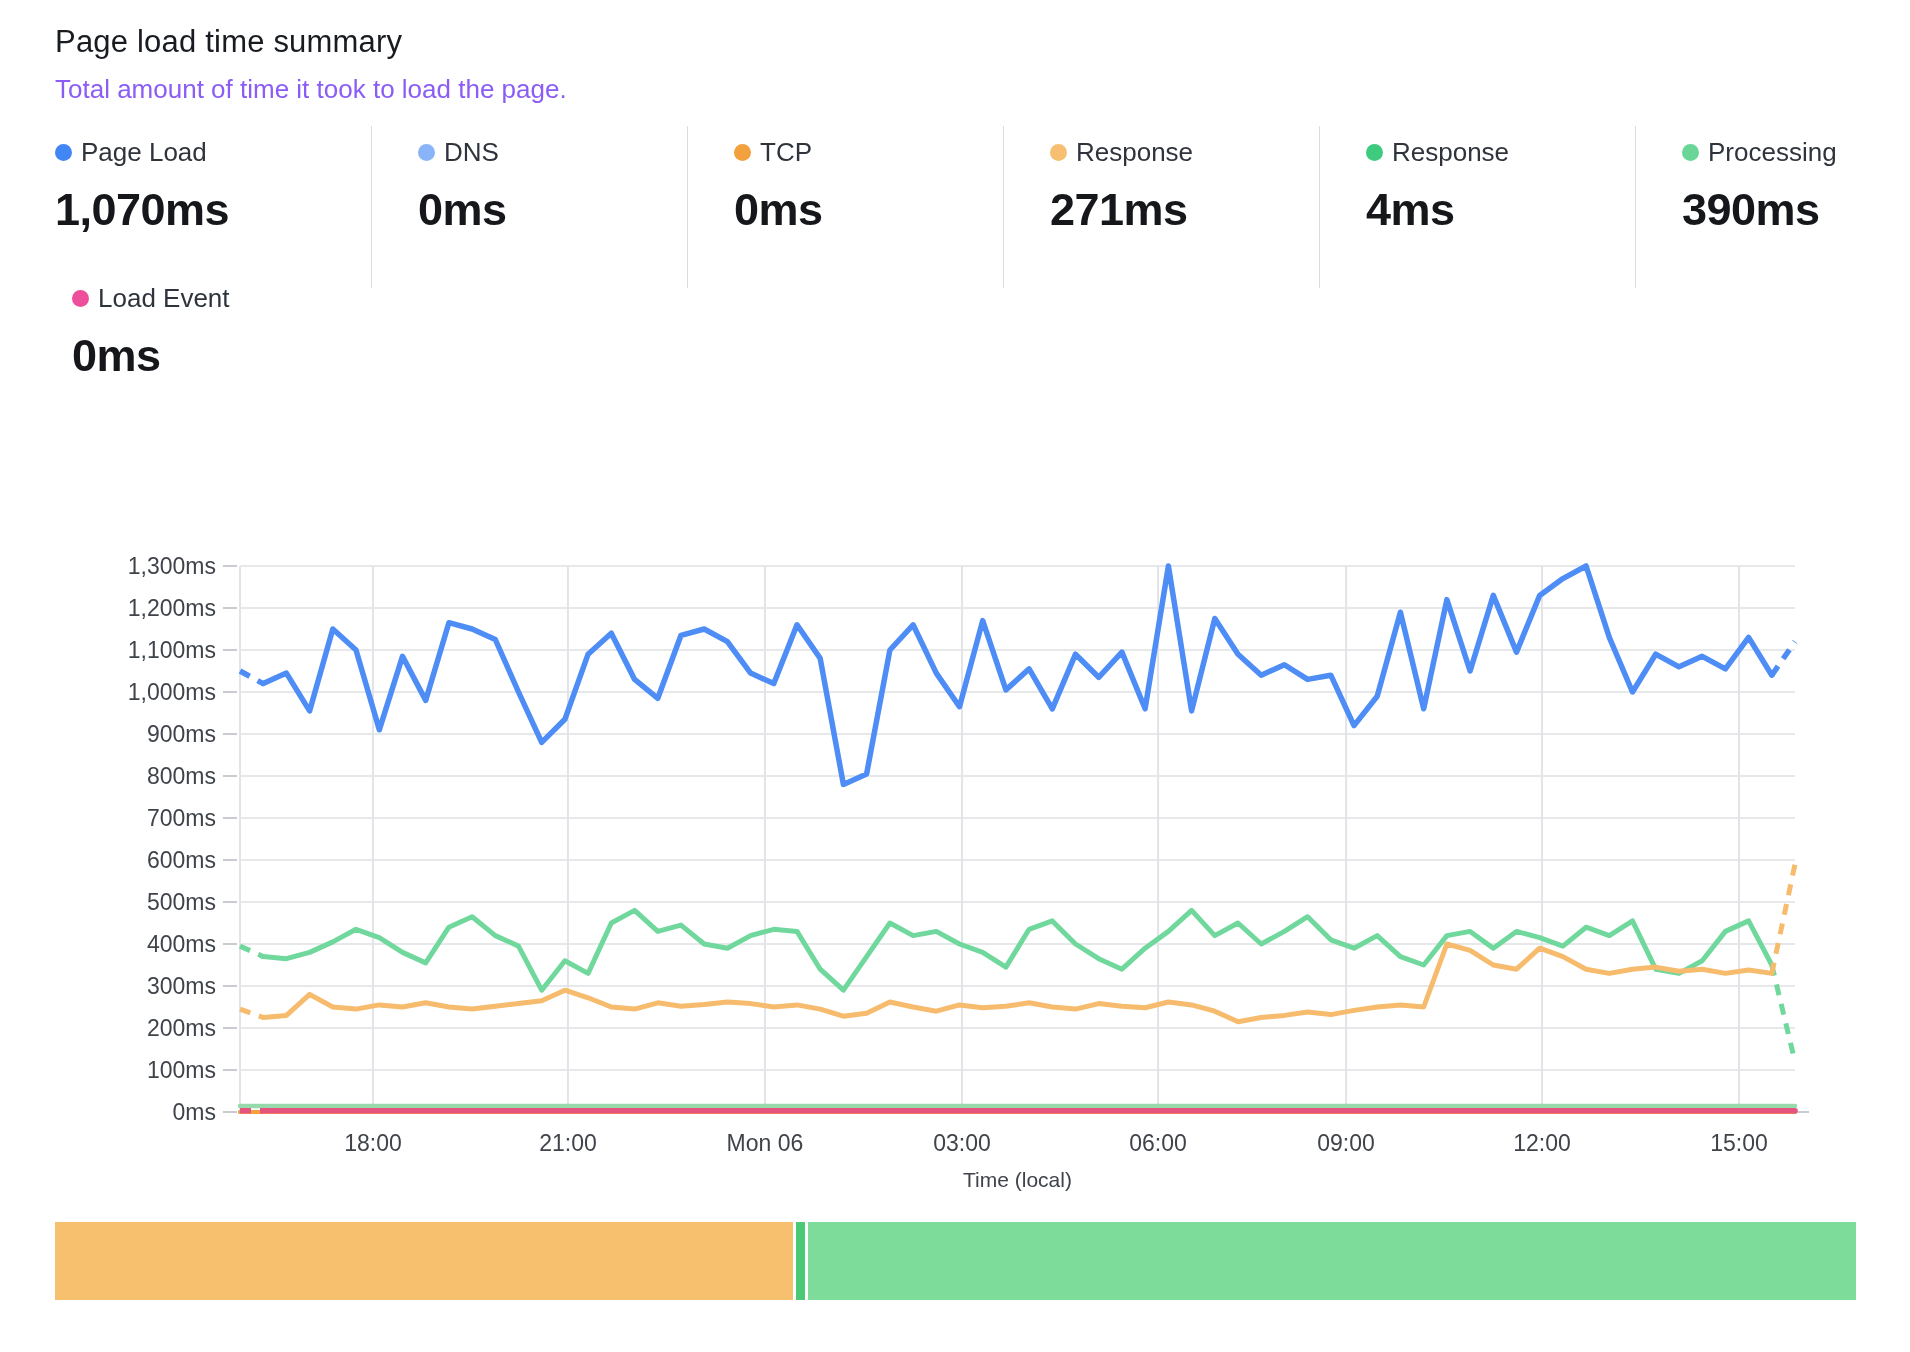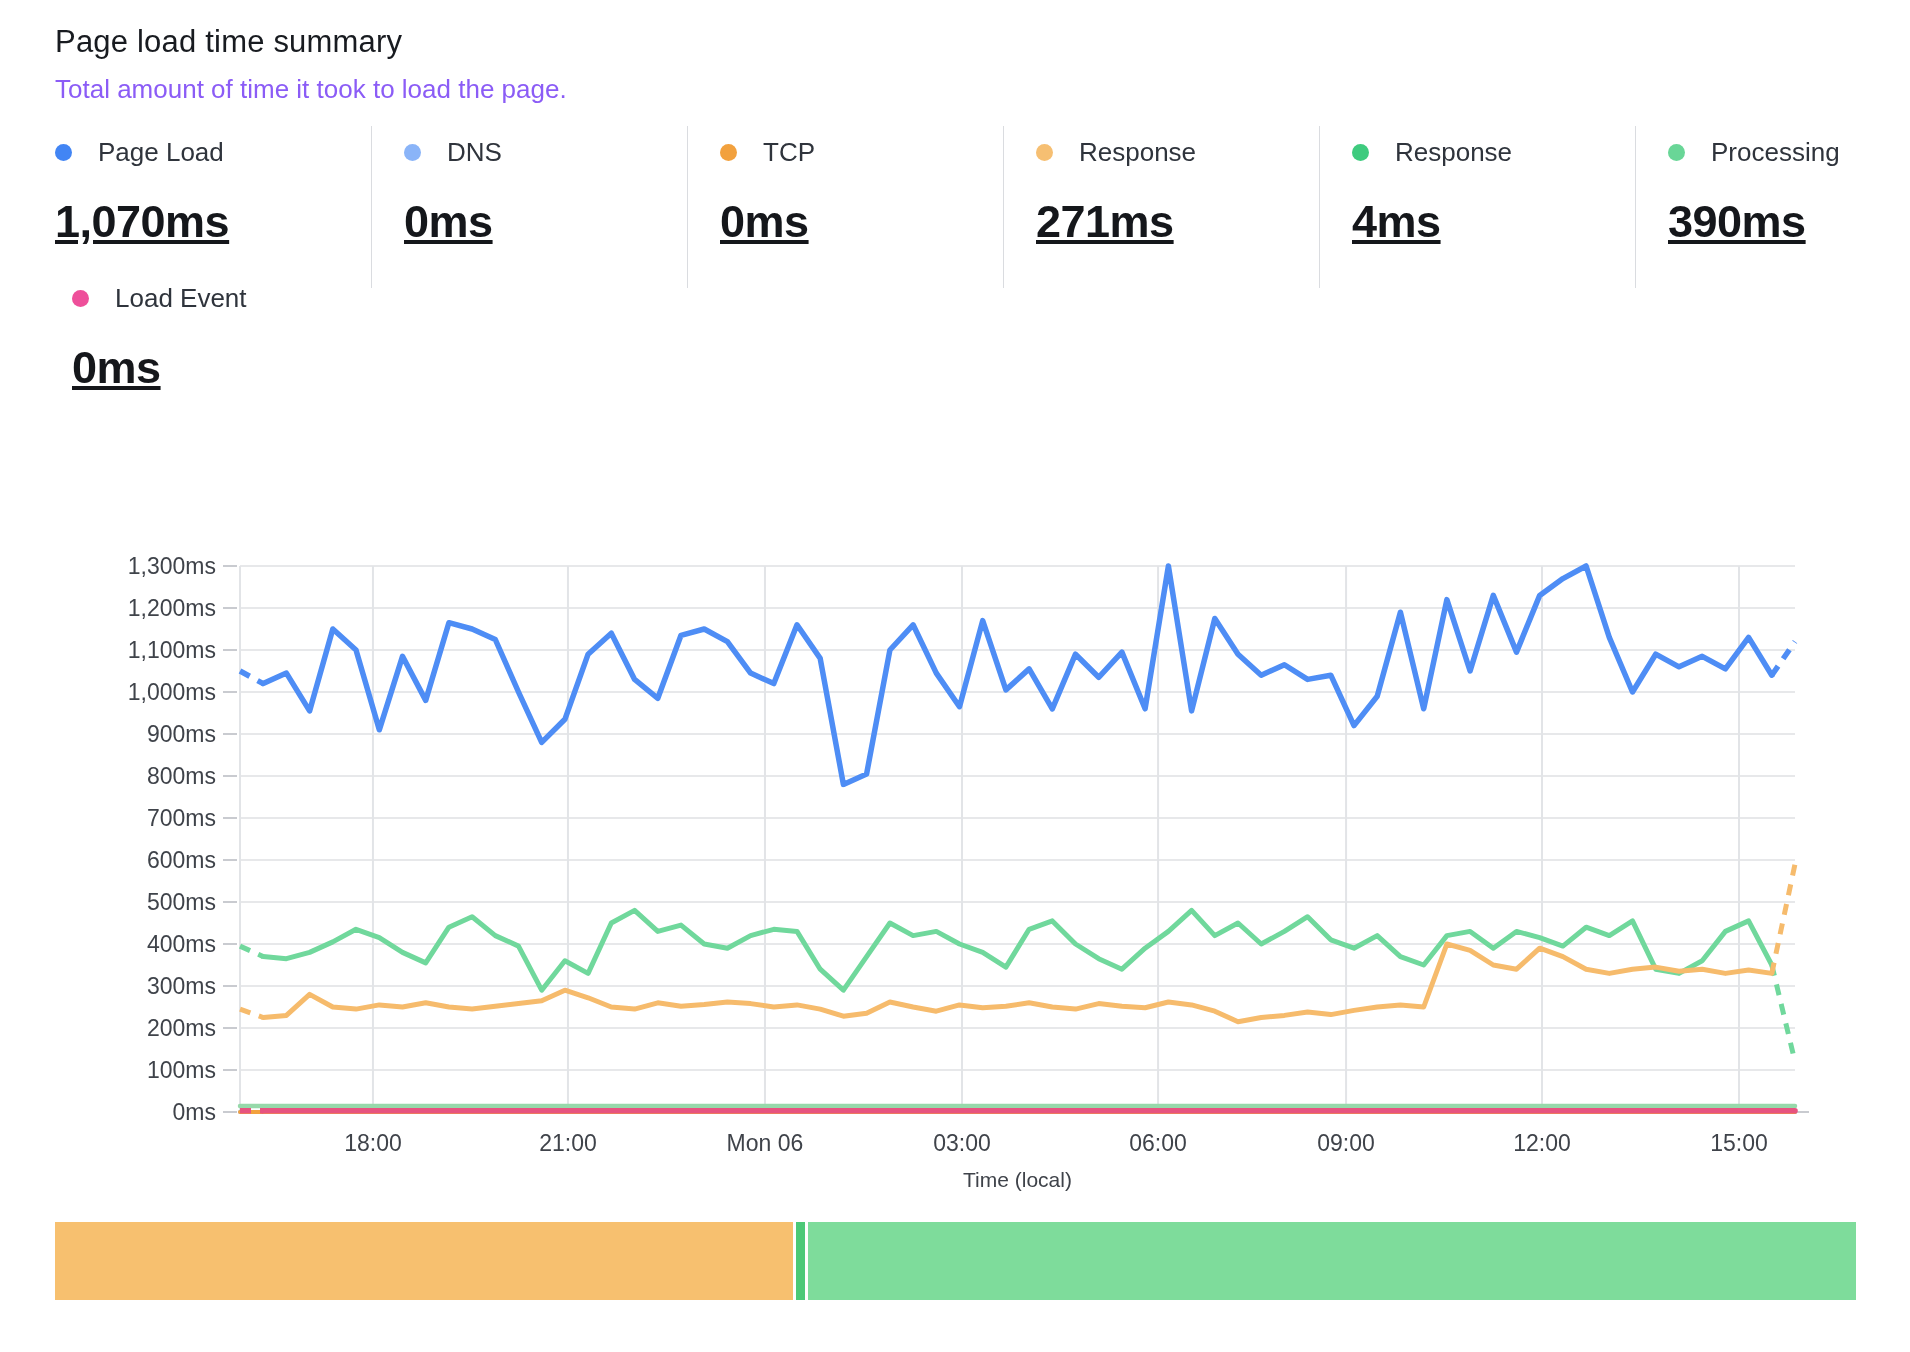--- a/index.html
+++ b/index.html
@@ -14,25 +14,25 @@
     position: absolute; left: 55px; top: 74px;
     font-size: 26px; font-weight: normal; color: #8b5cf6;
   }
 
   .metrics-row {
     position: absolute; left: 55px; top: 126px; display: flex;
   }
   .metric {
     width: 316px; height: 162px; padding-top: 8px;
   }
-  .metric + .metric { border-left: 1px solid #dadce0; padding-left: 32px; }
-  .metric-head { display: flex; align-items: center; gap: 26px; height: 36px; }
+  .metric + .metric { border-left: 1px solid #dadce0; padding-left: 46px; }
+  .metric-head { display: flex; align-items: center; gap: 9px; height: 36px; }
   .dot { width: 17px; height: 17px; border-radius: 50%; flex: 0 0 auto; }
   .metric-label { font-size: 26px; color: #2f343c; }
-  .metric-value { margin-top: 26px; font-size: 45px; font-weight: bold; color: #15171b; letter-spacing: -0.5px; text-decoration: underline; }
+  .metric-value { margin-top: 14px; font-size: 45px; font-weight: bold; color: #15171b; letter-spacing: -0.5px; }
 
   .metric-single {
     position: absolute; left: 72px; top: 272px; width: 400px;
   }
 
   #chart { position: absolute; left: 0; top: 0; width: 1910px; height: 1352px; }
   text.ylab, text.xlab { font-family: "Liberation Sans", sans-serif; font-size: 23px; fill: #3f434a; }
 
   .axis-title {
     position: absolute; left: 240px; top: 1168px; width: 1555px;

